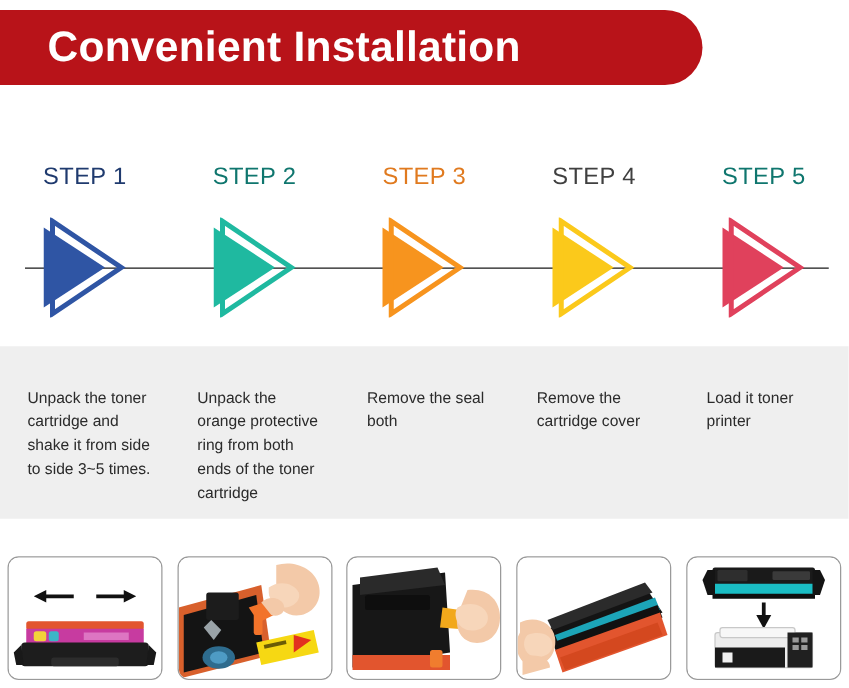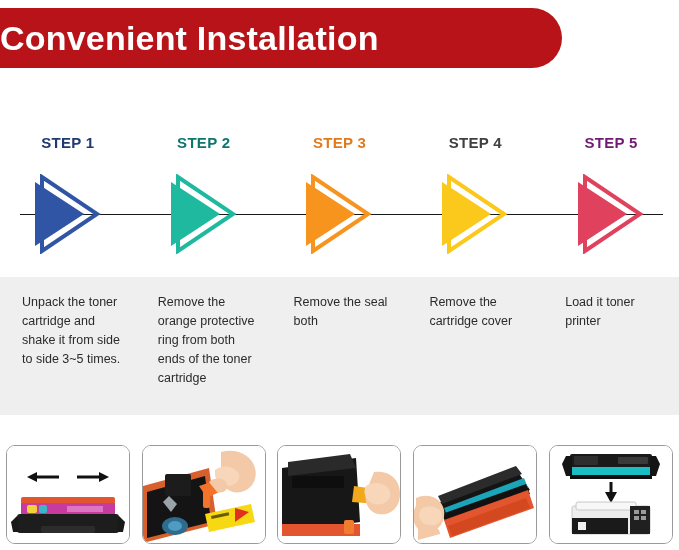--- a/index.html
+++ b/index.html
@@ -19,39 +19,40 @@
     background:#B81319;
     border-top-right-radius:30px;
     border-bottom-right-radius:30px;
     display:flex;align-items:center;
   }
   .header-title{
     color:#ffffff;
     font-size:34px;
     font-weight:bold;
     letter-spacing:0.2px;
+    padding-left:38px;
     white-space:nowrap;
   }
 
   
   .steps-row{
     position:absolute;
     left:0;top:118px;
     width:679px;height:48px;
     display:flex;
   }
   .step-col{
     flex:1 1 0;
     display:flex;
     justify-content:center;
     align-items:center;
   }
   .step-label{
-    font-size:15px;
-    font-weight:bold;
+    font-size:19px;
+    font-weight:normal;
     letter-spacing:0.3px;
     white-space:nowrap;
   }
 
   
   .arrow-row{
     position:absolute;
     left:0;top:168px;
     width:679px;height:92px;
   }
@@ -81,20 +82,21 @@
     position:absolute;
     left:0;top:277px;
     width:679px;height:138px;
     background:#EFEFEF;
     display:flex;
   }
   .desc-col{
     flex:1 1 0;
     padding:16px 14px 4px 22px;
     box-sizing:border-box;
+    margin-top:16px;
   }
   .desc-text{
     font-size:12.5px;
     line-height:19px;
     color:#2b2b2b;
   }
 
   
   .photo-row{
     position:absolute;
@@ -132,21 +134,21 @@
   <div class="step-col">
     <span class="step-label" style="color: #0f766e;">STEP 2</span>
   </div>
   <div class="step-col">
     <span class="step-label" style="color: rgb(224, 122, 31);">STEP 3</span>
   </div>
   <div class="step-col">
     <span class="step-label" style="color: #404040;">STEP 4</span>
   </div>
   <div class="step-col">
-    <span class="step-label" style="color: #701a75;">STEP 5</span>
+    <span class="step-label" style="color: #0f766e;">STEP 5</span>
   </div>
 </div>
 
 <div class="arrow-row">
   <div class="timeline-line" style="background: rgb(26, 26, 26);"></div>
   <div class="arrow-track">
 
     <div class="arrow-cell">
       <svg width="78" height="80" viewBox="0 0 78 80">
         <polygon class="arrow-fill-1" points="6,8 6,72 55,40" fill="#2F55A4"></polygon>
@@ -183,21 +185,21 @@
     </div>
 
   </div>
 </div>
 
 <div class="desc-panel" style="background: rgb(239, 239, 239);">
   <div class="desc-col">
     <div class="desc-text">Unpack the toner cartridge and shake it from side to side 3~5 times.</div>
   </div>
   <div class="desc-col">
-    <div class="desc-text">Remove the orange protective ring from both ends of the toner cartridge</div>
+    <div class="desc-text">Unpack the orange protective ring from both ends of the toner cartridge</div>
   </div>
   <div class="desc-col">
     <div class="desc-text">Remove the seal both</div>
   </div>
   <div class="desc-col">
     <div class="desc-text">Remove the cartridge cover</div>
   </div>
   <div class="desc-col">
     <div class="desc-text">Load it toner printer</div>
   </div>

